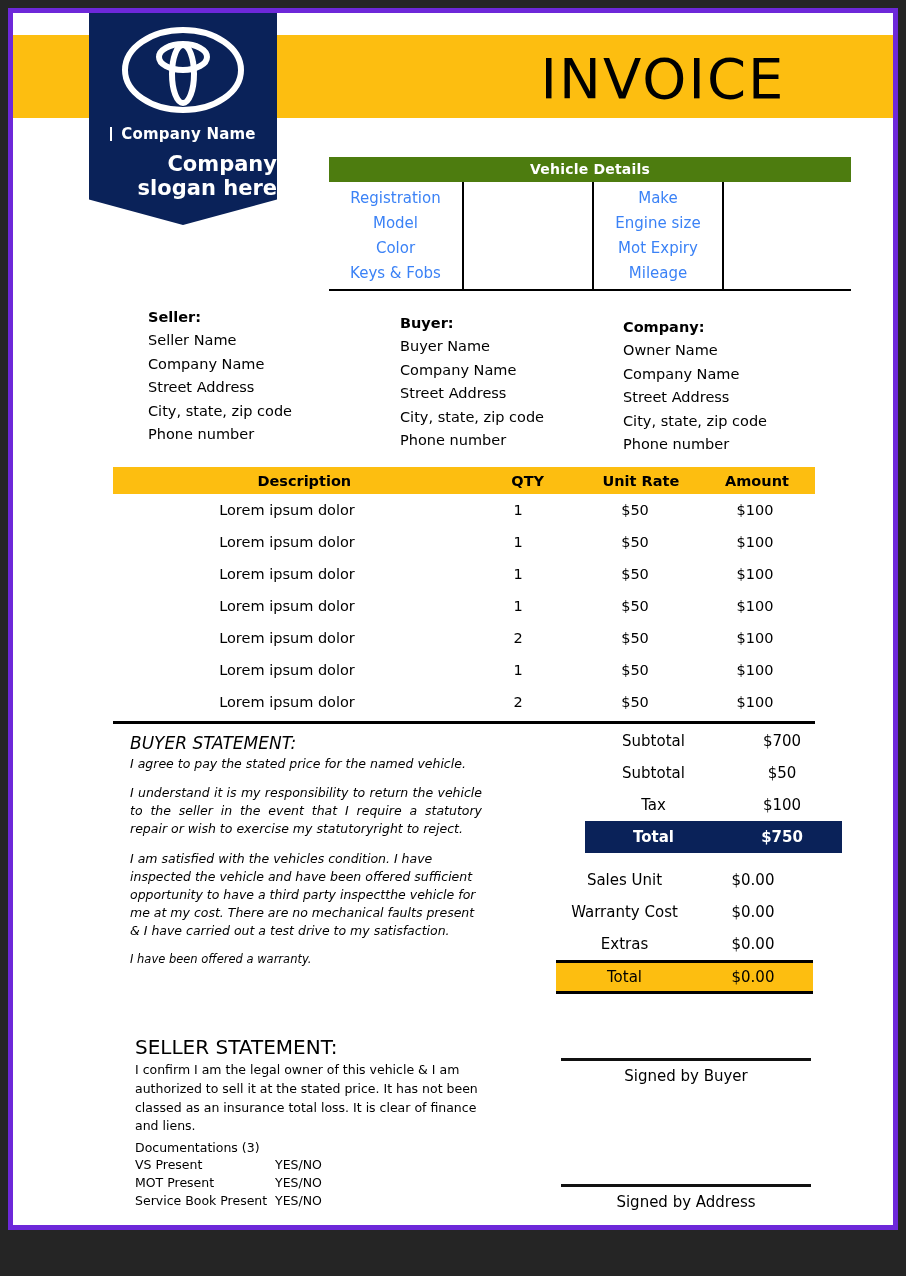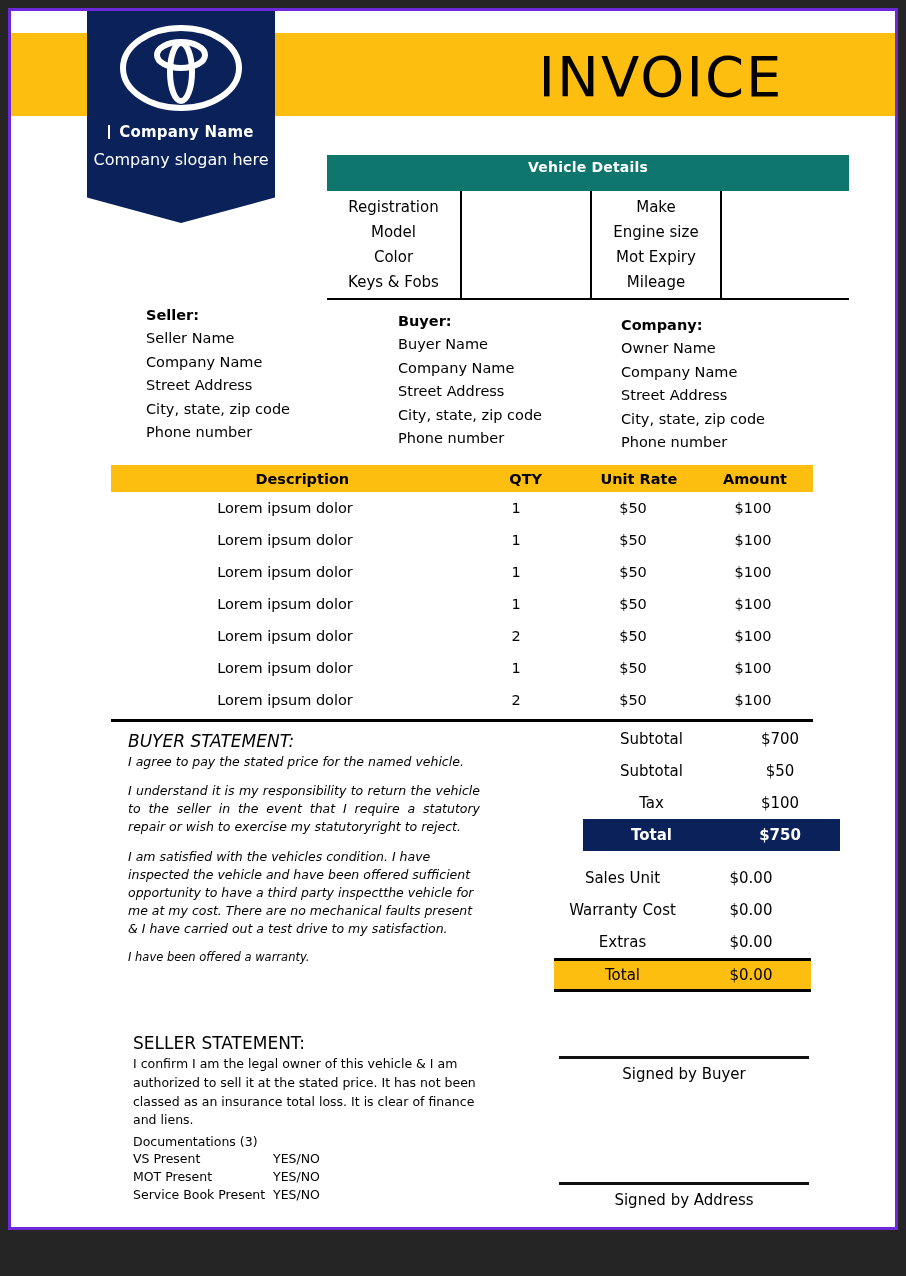--- a/index.html
+++ b/index.html
@@ -7,21 +7,21 @@
     width:906px; height:1276px;
     background:#252525;
     font-family:"DejaVu Sans", sans-serif;
     overflow:hidden;
   }
   .page {
     position:absolute;
     left:8px; top:8px;
     width:890px; height:1222px;
     background:#ffffff;
-    border:3px solid #6d28d9;
+    border:5px solid #6d28d9;
     overflow:hidden;
   }
 
   
   .yellow-band {
     position:absolute; left:0; top:22px;
     width:889px; height:83px;
     background:#FDBE10;
   }
   .invoice-title {
@@ -48,42 +48,42 @@
   .banner-name {
     position:absolute; left:0; top:112px; width:100%;
     font-size:15px; font-weight:bold; letter-spacing:.2px;
   }
   .banner-name .tick {
     display:inline-block; width:2px; height:14px;
     background:#fff; vertical-align:-2px; margin-right:9px;
   }
   .banner-slogan {
     position:absolute; left:0; top:139px; width:100%;
-    font-size:16px; font-weight:normal;
+    font-size:21px; font-weight:bold;text-align:right;
   }
 
   
   .vd {
     position:absolute; left:316px; top:144px;
     width:522px;
   }
   .vd-head {
-    background:#0f766e; color:#fff;
+    background:#4d7c0f; color:#fff;
     text-align:center; font-size:14px; font-weight:bold;
-    padding:4px 0 16px; letter-spacing:.2px;
+    padding:4px 0 5px; letter-spacing:.2px;
   }
   .vd-body { display:flex; border-bottom:2px solid #000; }
   .vd-col { padding:4px 0 3px; }
   .vd-c1 { width:133px; }
   .vd-c2 { width:132px; border-left:2px solid #000; border-right:2px solid #000; }
   .vd-c3 { width:128px; }
   .vd-c4 { width:129px; border-left:2px solid #000; }
   .vd-cell {
     height:25px; line-height:25px;
-    text-align:center; font-size:15px; color:#000000;
+    text-align:center; font-size:15px; color:#3b82f6;
   }
 
   
   .party { position:absolute; font-size:14.5px; color:#000; line-height:1.62; }
   .party .ttl { font-weight:bold; font-size:14.5px; }
   .party-seller  { left:135px; top:293px; }
   .party-buyer   { left:387px; top:299px; }
   .party-company { left:610px; top:303px; }
 
   
@@ -127,21 +127,21 @@
   }
 
   
   .stmt { position:absolute; color:#000; }
   .stmt-title { font-size:17px; margin-bottom:2px; }
   .stmt p { font-size:12.5px; line-height:1.45; margin:0 0 11px 0; }
   .buyer-stmt { left:117px; top:720px; width:352px;font-style:italic; }
   .buyer-stmt .just { text-align:justify; }
   .buyer-stmt .warranty { font-size:11.5px; margin:0; }
   .seller-stmt { left:122px; top:1022px; width:348px; }
-  .seller-stmt .stmt-title { font-size:17px; }
+  .seller-stmt .stmt-title { font-size:20px; }
   .seller-stmt p { font-size:12.5px; line-height:1.5; margin:0; }
   .docs { margin-top:4px; font-size:12.5px; }
   .doc-row { display:flex; height:18px; align-items:center; font-size:12.5px; }
   .doc-name { width:140px; }
 
   
   .sig { position:absolute; width:250px; text-align:center; color:#000; }
   .sig-line {
     height:0; border-top:3px solid #111;
     margin-bottom:6px;

